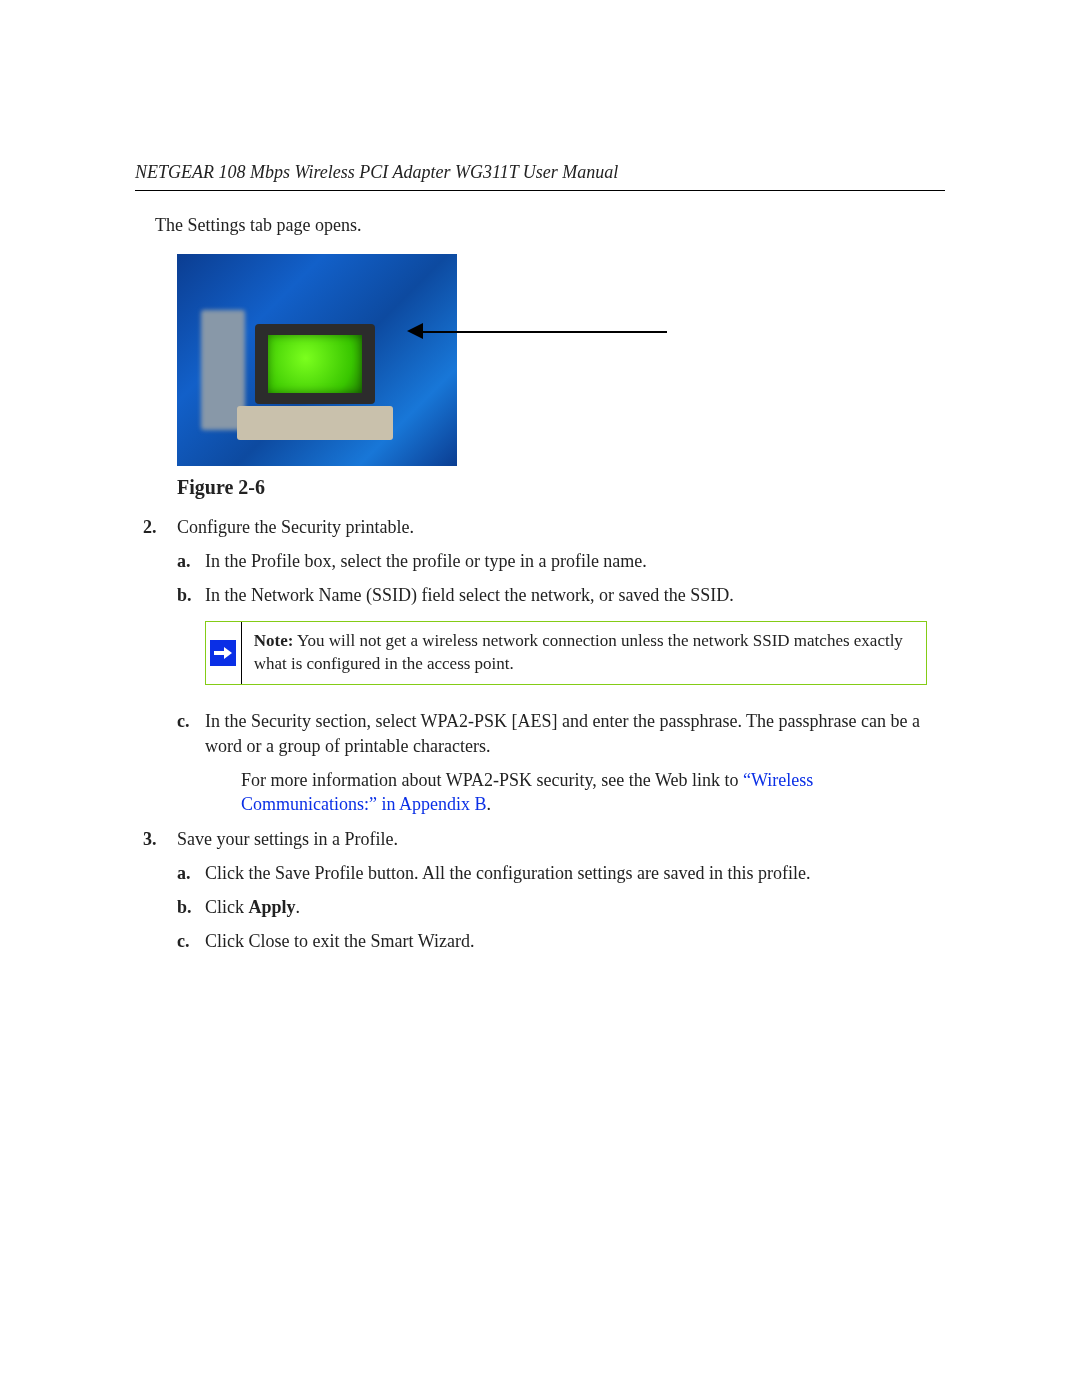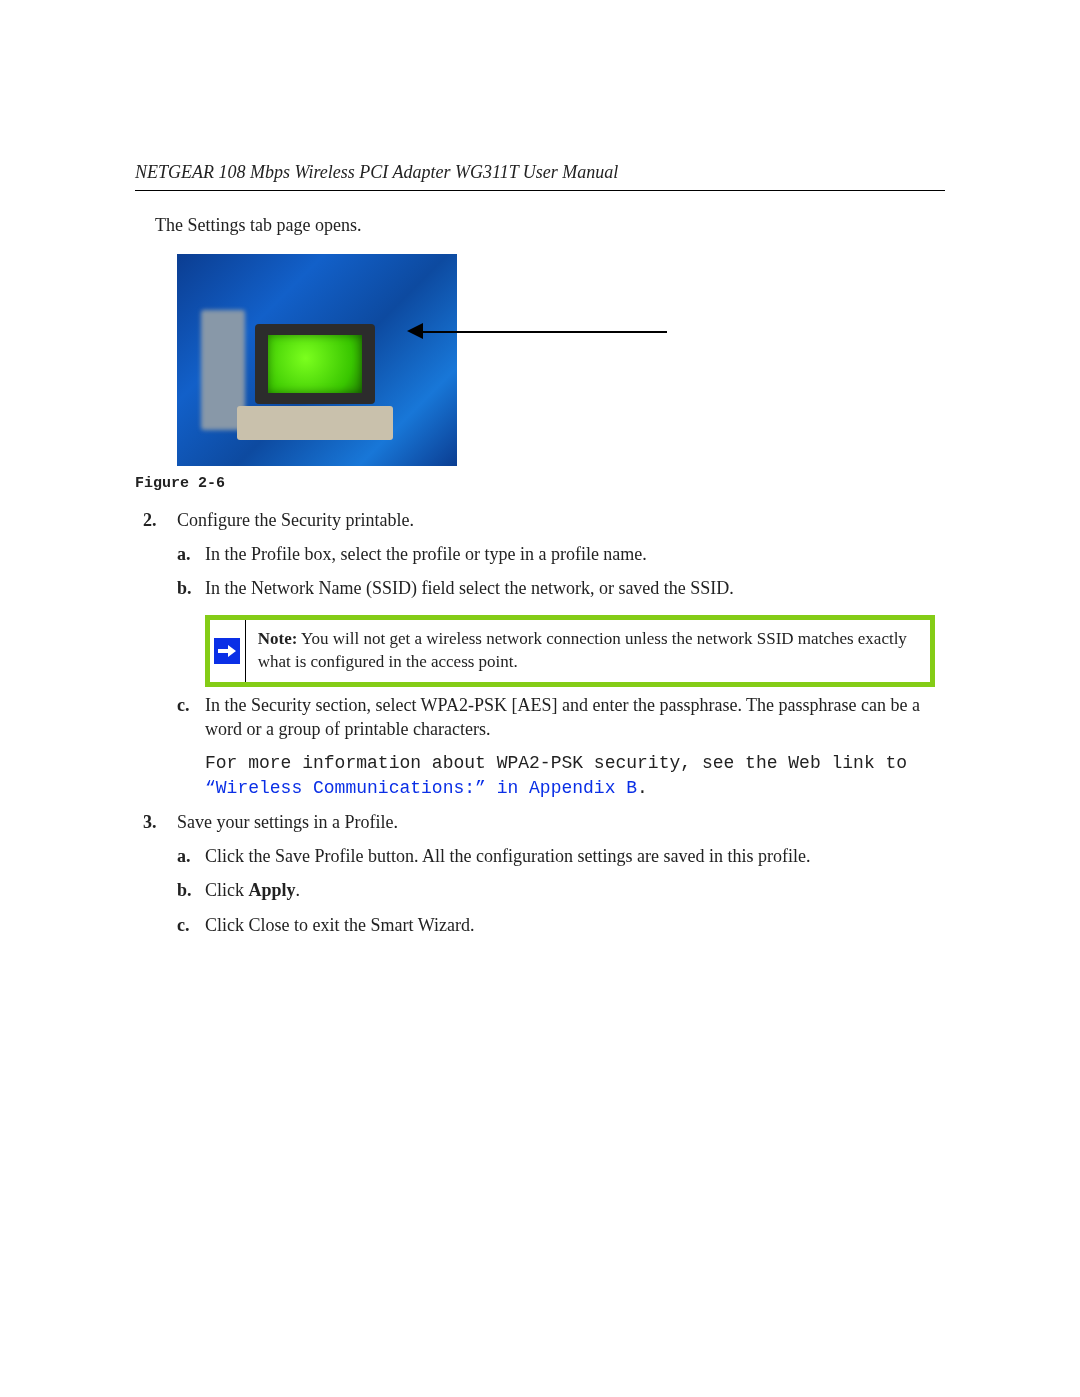--- a/index.html
+++ b/index.html
@@ -91,44 +91,45 @@
   .arrow-head {
     position: absolute;
     top: -36px;
     left: -10px;
     width: 0; height: 0;
     border-top: 8px solid transparent;
     border-bottom: 8px solid transparent;
     border-right: 16px solid #000;
   }
   .fig-caption {
-    font-family: Liberation Mono, monospace;
+    margin-left: 42px;
+    font-family: Liberation Serif, serif;
     font-weight: bold;
-    font-size: 15px;
+    font-size: 20px;
     margin-top: 8px;
     margin-bottom: 14px;
   }
   
   .num-row, .let-row {
     display: flex;
     margin-bottom: 10px;
   }
   .num-row { margin-left: 8px; }
   .num-row .marker { width: 34px; font-weight: bold; }
   .num-row .marker, .let-row .marker { flex: none; }
   .num-row .body, .let-row .body { flex: 1; }
   .let-row { margin-left: 42px; }
   .let-row .marker { width: 28px; font-weight: bold; }
-  .para-at-c { margin-left: 70px; margin-bottom: 10px; font-family: Liberation Mono, monospace; }
+  .para-at-c { margin-left: 106px; margin-bottom: 10px; }
   .link { color: #0a2fe6; }
   .bold { font-weight: bold; }
   
   .note-box {
-    margin: 14px 0 6px 70px;
-    border: 5px solid #84cc16;
+    margin: 14px 0 24px 70px;
+    border: 1px solid #84cc16;
     display: flex;
     width: 720px;
   }
   .note-icon-cell {
     width: 48px;
     border-right: 1px solid #000;
     display: flex;
     align-items: center;
     justify-content: center;
   }

